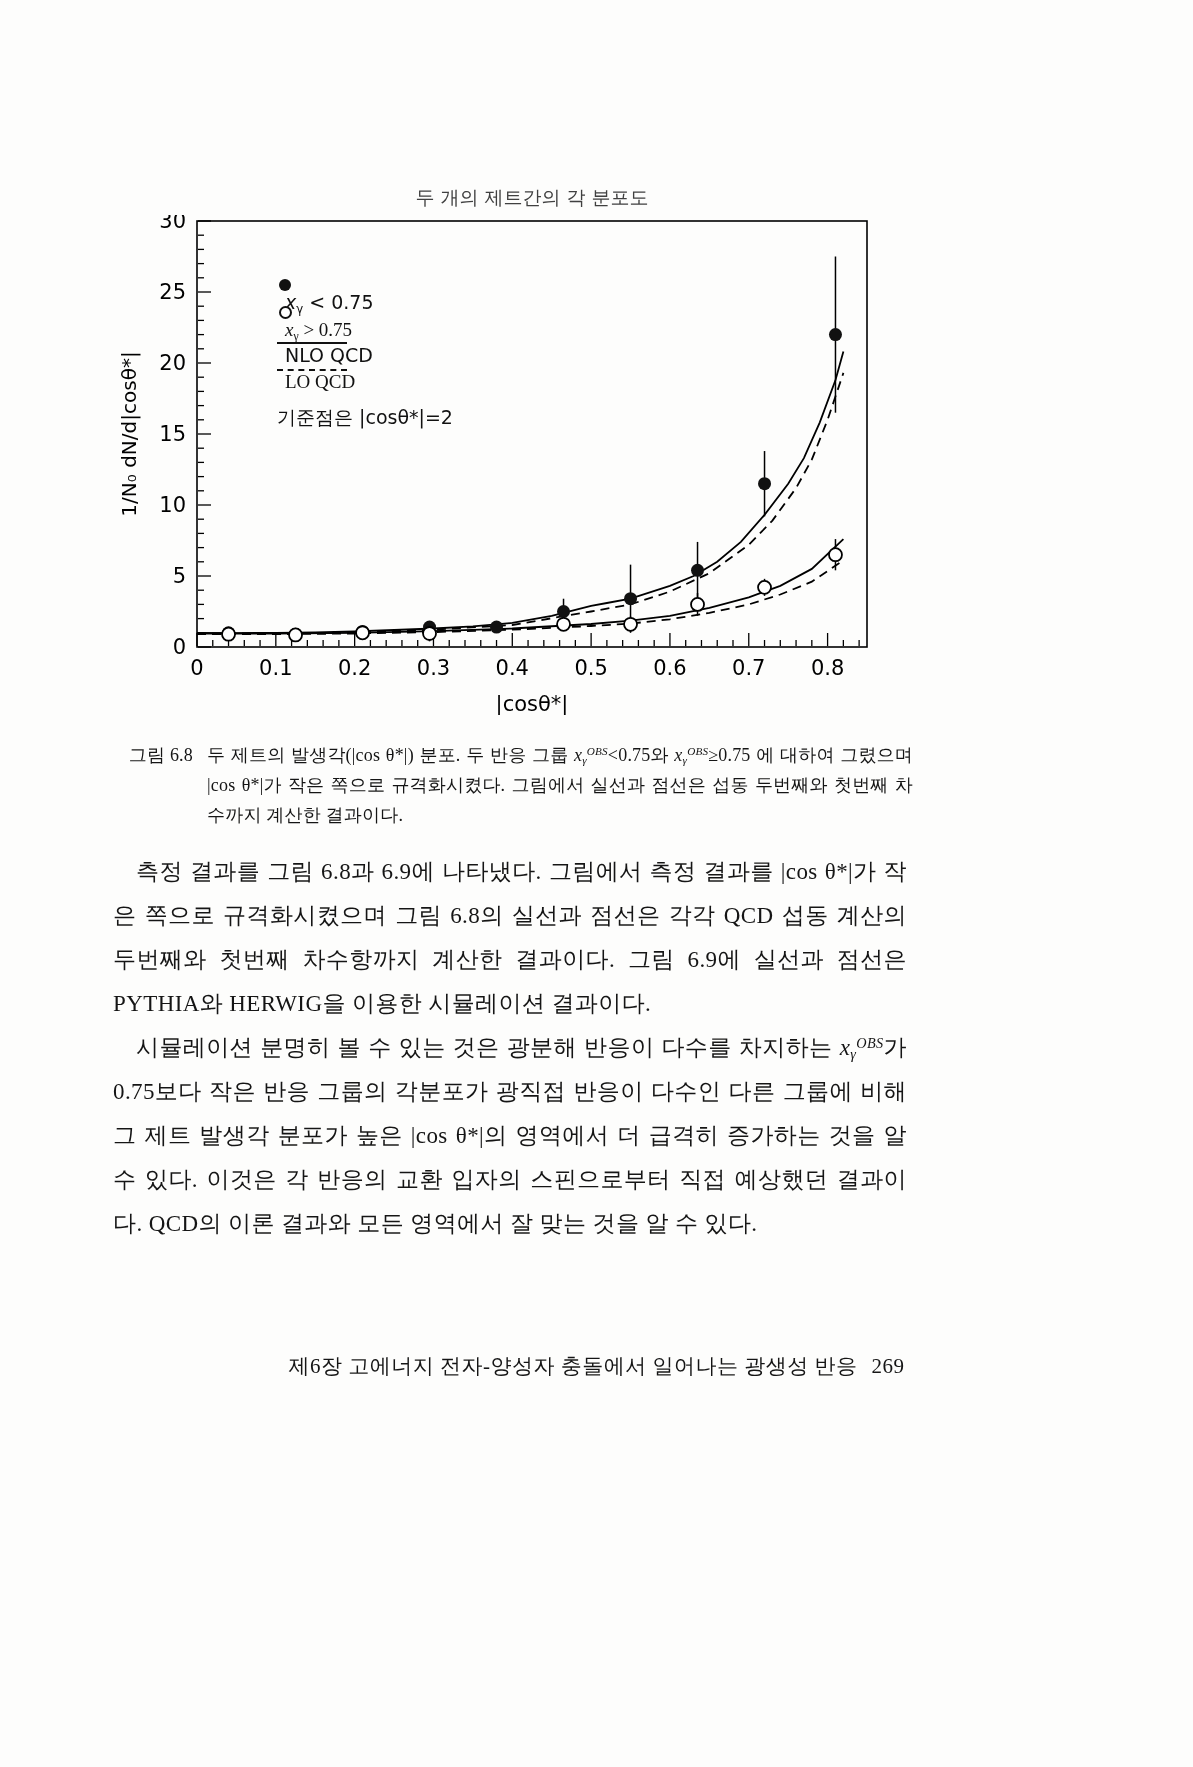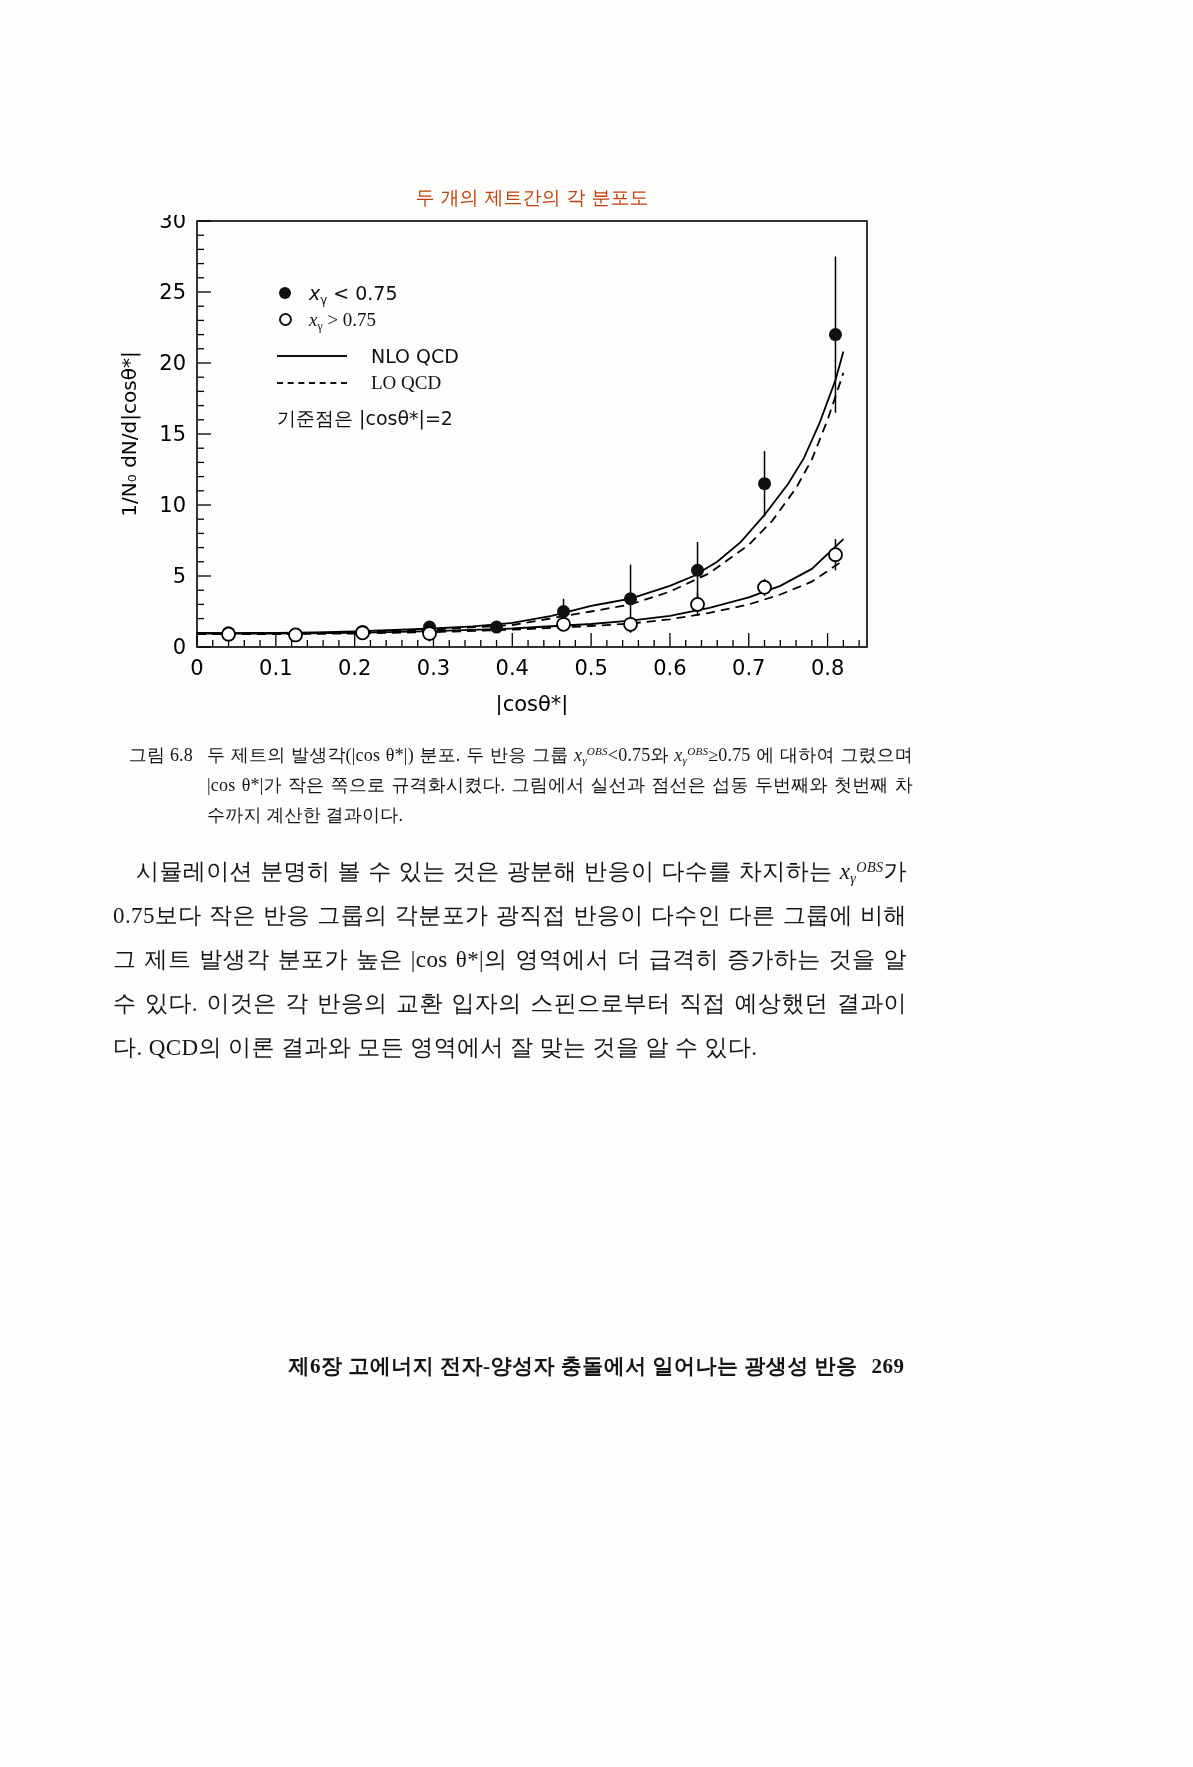--- a/index.html
+++ b/index.html
@@ -6,28 +6,28 @@
   body{
     width:1193px;height:1767px;background:#fdfdfc;position:relative;
     font-family:"Liberation Serif",serif;color:#151515;overflow:hidden;
   }
   .page{position:absolute;inset:0;background:#fdfdfc;}
 
   
   .chart-wrap{position:absolute;left:112px;top:183px;width:780px;}
   .chart-title{
     height:32px;line-height:28px;text-align:center;padding-left:60px;
-    font-family:"DejaVu Sans",sans-serif;font-size:19px;color:#c2410c;
+    font-family:"DejaVu Sans",sans-serif;font-size:19px;color:#404040;
   }
   #chart-svg{display:block;}
   .legend{
     position:absolute;left:165px;top:96px;
     font-family:"DejaVu Sans",sans-serif;font-size:19px;color:#111;
   }
-  .leg-row{display:flex;align-items:center;height:27px;}
+  .leg-row{display:flex;height:27px;flex-direction:column;}
   .leg-row.gap-after{margin-bottom:9px;font-family:Liberation Serif, serif;}
   .mark-col{width:24px;display:inline-flex;align-items:center;}
   .mark-col-wide{width:86px;display:inline-flex;align-items:center;}
   .dot{width:12px;height:12px;border-radius:50%;display:inline-block;margin-left:2px;}
   .dot.filled{background:#111;}
   .dot.open{background:#fff;border:2px solid #111;width:9px;height:9px;}
   .line-solid{display:inline-block;width:70px;height:0;border-top:2px solid #111;}
   .line-dashed{display:inline-block;width:70px;height:0;border-top:2px dashed #111;}
   .leg-label{margin-left:8px;white-space:nowrap;}
   .leg-label i{font-style:italic;}
@@ -47,21 +47,21 @@
   
   .body-text{
     position:absolute;left:113px;top:850px;width:794px;
     font-size:23px;line-height:44px;letter-spacing:0.4px;text-align:justify;
   }
   .body-text p{margin:0;text-indent:1em;}
 
   
   .footer{
     position:absolute;left:0;top:1352px;width:1193px;text-align:center;
-    font-size:21px;font-weight:bold;letter-spacing:0.5px;
+    font-size:21px;font-weight:normal;letter-spacing:0.5px;
   }
   .footer .page-num{margin-left:14px;}
 </style>
 </head>
 <body>
 
 <div class="page">
 
   <div class="chart-wrap">
     <div class="chart-title">두 개의 제트간의 각 분포도</div>
@@ -233,20 +233,21 @@
       </div>
     </div>
   </div>
 
   <div class="caption">
     <span class="cap-label">그림 6.8</span>
     <span class="cap-text"><span>두 제트의 발생각(|cos θ*|) 분포. 두 반응 그룹 </span><span class="var"><i>x</i><sub>γ</sub><sup>OBS</sup></span><span>&lt;0.75와 </span><span class="var"><i>x</i><sub>γ</sub><sup>OBS</sup></span><span>≥0.75 에 대하여 그렸으며 |cos θ*|가 작은 쪽으로 규격화시켰다. 그림에서 실선과 점선은 섭동 두번째와 첫번째 차수까지 계산한 결과이다.</span></span>
   </div>
 
   <div class="body-text">
+    <p>측정 결과를 그림 6.8과 6.9에 나타냈다. 그림에서 측정 결과를 |cos θ*|가 작은 쪽으로 규격화시켰으며 그림 6.8의 실선과 점선은 각각 QCD 섭동 계산의 두번째와 첫번째 차수항까지 계산한 결과이다. 그림 6.9에 실선과 점선은 PYTHIA와 HERWIG을 이용한 시뮬레이션 결과이다.</p>
     <p><span>시뮬레이션 분명히 볼 수 있는 것은 광분해 반응이 다수를 차지하는 </span><span class="var"><i>x</i><sub>γ</sub><sup>OBS</sup></span><span>가 0.75보다 작은 반응 그룹의 각분포가 광직접 반응이 다수인 다른 그룹에 비해 그 제트 발생각 분포가 높은 |cos θ*|의 영역에서 더 급격히 증가하는 것을 알 수 있다. 이것은 각 반응의 교환 입자의 스핀으로부터 직접 예상했던 결과이다. QCD의 이론 결과와 모든 영역에서 잘 맞는 것을 알 수 있다.</span></p>
   </div>
 
   <div class="footer">
     <span>제6장  고에너지 전자-양성자 충돌에서 일어나는 광생성 반응</span><span class="page-num">269</span>
   </div>
 
 </div>
 
 </body></html>

